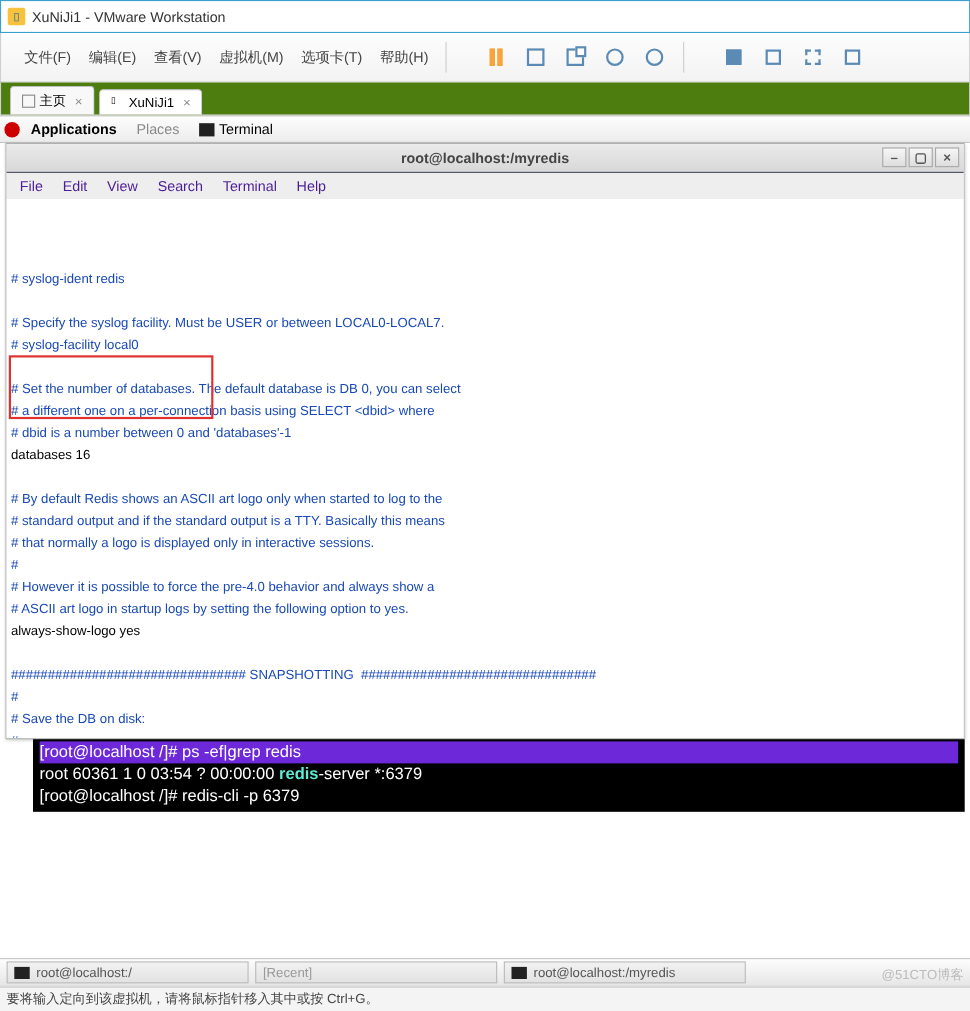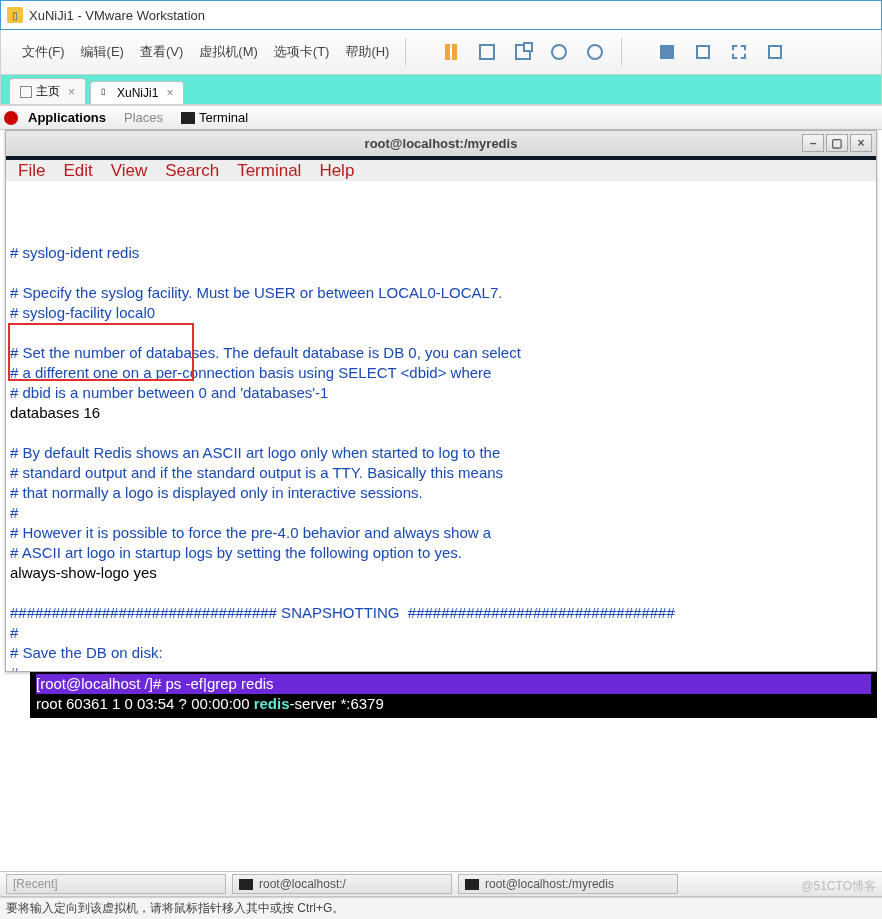--- a/index.html
+++ b/index.html
@@ -9,42 +9,42 @@
   .vmware-titlebar { height: 30px; background: #fff; border: 1px solid #3a9ecf; display: flex; align-items: center; padding: 0 6px; font-size: 13px; color: #333; }
   .vmware-titlebar .vm-icon { width: 16px; height: 16px; background: #f9c23c; margin-right: 6px; border-radius: 2px; display:inline-flex; align-items:center; justify-content:center; font-size:10px; color:#0066b8;}
   .vmware-toolbar { height: 45px; background: linear-gradient(#fdfdfd, #f3f3f3); border: 1px solid #d0d0d0; border-top: none; display: flex; align-items: center; padding: 0 15px; font-size: 13px; color: #444; gap: 4px; }
   .vmware-toolbar .menu-item { padding: 4px 6px; cursor: pointer; }
   .vmware-toolbar .tool-icon { width: 24px; height: 24px; margin: 0 4px; display: inline-flex; align-items: center; justify-content: center; }
   .vmware-toolbar .pause-icon span{display:inline-block;width:5px;height:16px;background:#f7a53b;margin:0 1px;}
   .vmware-toolbar .square-icon{width:16px;height:16px;border:2px solid #5b8bb5;}
   .vmware-toolbar .small-sq{width:14px;height:14px;border:2px solid #5b8bb5;}
   .vmware-toolbar .circ{width:16px;height:16px;border:2px solid #5b8bb5;border-radius:50%;}
 
-  .vmware-tabs { height: 30px; background: #5eead4; border: 1px solid #d0d0d0; border-top: none; display: flex; align-items: flex-end; padding: 0 8px; }
+  .vmware-tabs { height: 30px; background: #4d7c0f; border: 1px solid #d0d0d0; border-top: none; display: flex; align-items: flex-end; padding: 0 8px; }
   .vmware-tab { background: #f8f8f8; border: 1px solid #c0c0c0; border-bottom: none; border-radius: 4px 4px 0 0; padding: 4px 10px; font-size: 12px; margin-right: 4px; display: flex; align-items: center; gap: 4px; }
   .vmware-tab.active { background: #fff; }
   .vmware-tab .close-x { color: #888; font-size: 12px; cursor: pointer; margin-left:4px;}
   .home-ico{width:12px;height:12px;border:1px solid #888;display:inline-block;}
 
   
   .gnome-panel { height: 25px; background: linear-gradient(#fdfdfd,#ececec); border-top: 1px solid #d6d6d6; border-bottom: 1px solid #c6c6c6; display: flex; align-items: center; font-size: 13px; padding: 0 4px; gap: 2px;}
   .gnome-panel .app-item { padding: 2px 8px; display: flex; align-items: center; gap: 4px; }
   .gnome-panel .app-item.strong { font-weight: bold; }
   .gnome-panel .term-ico{width:14px;height:12px;background:#222;display:inline-block;}
   .redhat-ico{width:14px;height:14px;background:#c00;border-radius:50%;display:inline-block;}
 
   
   .term-window { margin: 0 5px 0 5px; border: 1px solid #b0b0b0; box-shadow: 0 1px 3px rgba(0,0,0,.25);}
   .term-titlebar { height: 25px; background: linear-gradient(#eaeaea,#d8d8d8); display: flex; align-items: center; justify-content: center; position: relative; font-size: 13px; font-weight: bold; color: #444;}
   .term-titlebar .win-controls { position: absolute; right: 4px; top: 3px; display: flex; gap: 2px;}
   .term-titlebar .win-btn { width: 22px; height: 18px; border: 1px solid #a8a8a8; background: linear-gradient(#f6f6f6,#dedede); font-size: 12px; display:flex;align-items:center;justify-content:center;color:#555;cursor:pointer;}
-  .term-menubar { height: 25px; background: #eeeeee; display: flex; align-items: center; font-size: 17px; color: #b91c1c; padding: 0 4px; gap: 2px; border-top:4px solid #0f172a;}
+  .term-menubar { height: 25px; background: #eeeeee; display: flex; align-items: center; font-size: 13px; color: #4c1d95; padding: 0 4px; gap: 2px; border-top:1px solid #0f172a;}
   .term-menubar .m { padding: 2px 8px; cursor: pointer; }
 
-  .editor-body { background: #fff; font-family: "DejaVu Sans Mono","Courier New",monospace; font-size: 15px; line-height: 20px; padding: 2px 4px 2px 4px; position: relative; height: 490px; white-space: pre; overflow:hidden;}
+  .editor-body { background: #fff; font-family: "DejaVu Sans Mono","Courier New",monospace; font-size: 12px; line-height: 20px; padding: 2px 4px 2px 4px; position: relative; height: 490px; white-space: pre; overflow:hidden;}
   .comment { color: #1949b5; }
   .plain { color: #000; }
   .red-box { position: absolute; border: 2px solid #e03030; pointer-events:none;}
   .vim-status-row{position:relative;height:20px;background:#fff;font-family:"DejaVu Sans Mono",monospace;font-size:15px;}
   .vim-status-row .pos{position:absolute;right:120px;}
   .vim-status-row .pct{position:absolute;right:30px;}
 
   
   .lower-term { background: #000; color: #fff; font-family: "DejaVu Sans Mono","Courier New",monospace; font-size: 15px; line-height: 20px; padding: 2px 6px 4px 6px; margin: 0 5px 0 30px; }
   .lower-term .red { color: #5eead4; font-weight:bold;}
@@ -148,29 +148,30 @@
     <span class="m">Help</span>
   </div>
   <div class="editor-body" id="editor-body">
     <div class="red-box" style="left:2px;top:142px;width:186px;height:58px;"></div>
   <div class="comment"># syslog-ident redis</div><div class="comment">&nbsp;</div><div class="comment"># Specify the syslog facility. Must be USER or between LOCAL0-LOCAL7.</div><div class="comment"># syslog-facility local0</div><div class="comment">&nbsp;</div><div class="comment"># Set the number of databases. The default database is DB 0, you can select</div><div class="comment"># a different one on a per-connection basis using SELECT &lt;dbid&gt; where</div><div class="comment"># dbid is a number between 0 and 'databases'-1</div><div class="plain">databases 16</div><div class="comment">&nbsp;</div><div class="comment"># By default Redis shows an ASCII art logo only when started to log to the</div><div class="comment"># standard output and if the standard output is a TTY. Basically this means</div><div class="comment"># that normally a logo is displayed only in interactive sessions.</div><div class="comment">#</div><div class="comment"># However it is possible to force the pre-4.0 behavior and always show a</div><div class="comment"># ASCII art logo in startup logs by setting the following option to yes.</div><div class="plain">always-show-logo yes</div><div class="comment">&nbsp;</div><div class="comment">################################ SNAPSHOTTING  ################################</div><div class="comment">#</div><div class="comment"># Save the DB on disk:</div><div class="comment">#</div></div>
 </div>
 
 <div class="lower-term">
 <div style="background:#6d28d9;"><span>[root@localhost /]# </span><span>ps -ef|grep redis</span></div>
 <div><span>root     60361     1  0 03:54 ?        00:00:00 </span><span class="red">redis</span><span>-server *:6379</span></div>
+<div><span>[root@localhost /]# </span><span>redis-cli -p 6379</span></div>
 </div>
 
 <div class="gnome-taskbar">
-  <div class="task dim">
-      <span>[Recent]</span>
-    </div>
   <div class="task">
       <span class="term-ico"></span>
       <span>root@localhost:/</span>
+    </div>
+  <div class="task dim">
+      <span>[Recent]</span>
     </div>
   <div class="task">
       <span class="term-ico"></span>
       <span>root@localhost:/myredis</span>
     </div>
 </div>
 
 <div class="watermark">@51CTO博客</div>
 
 <div class="vmware-status">

